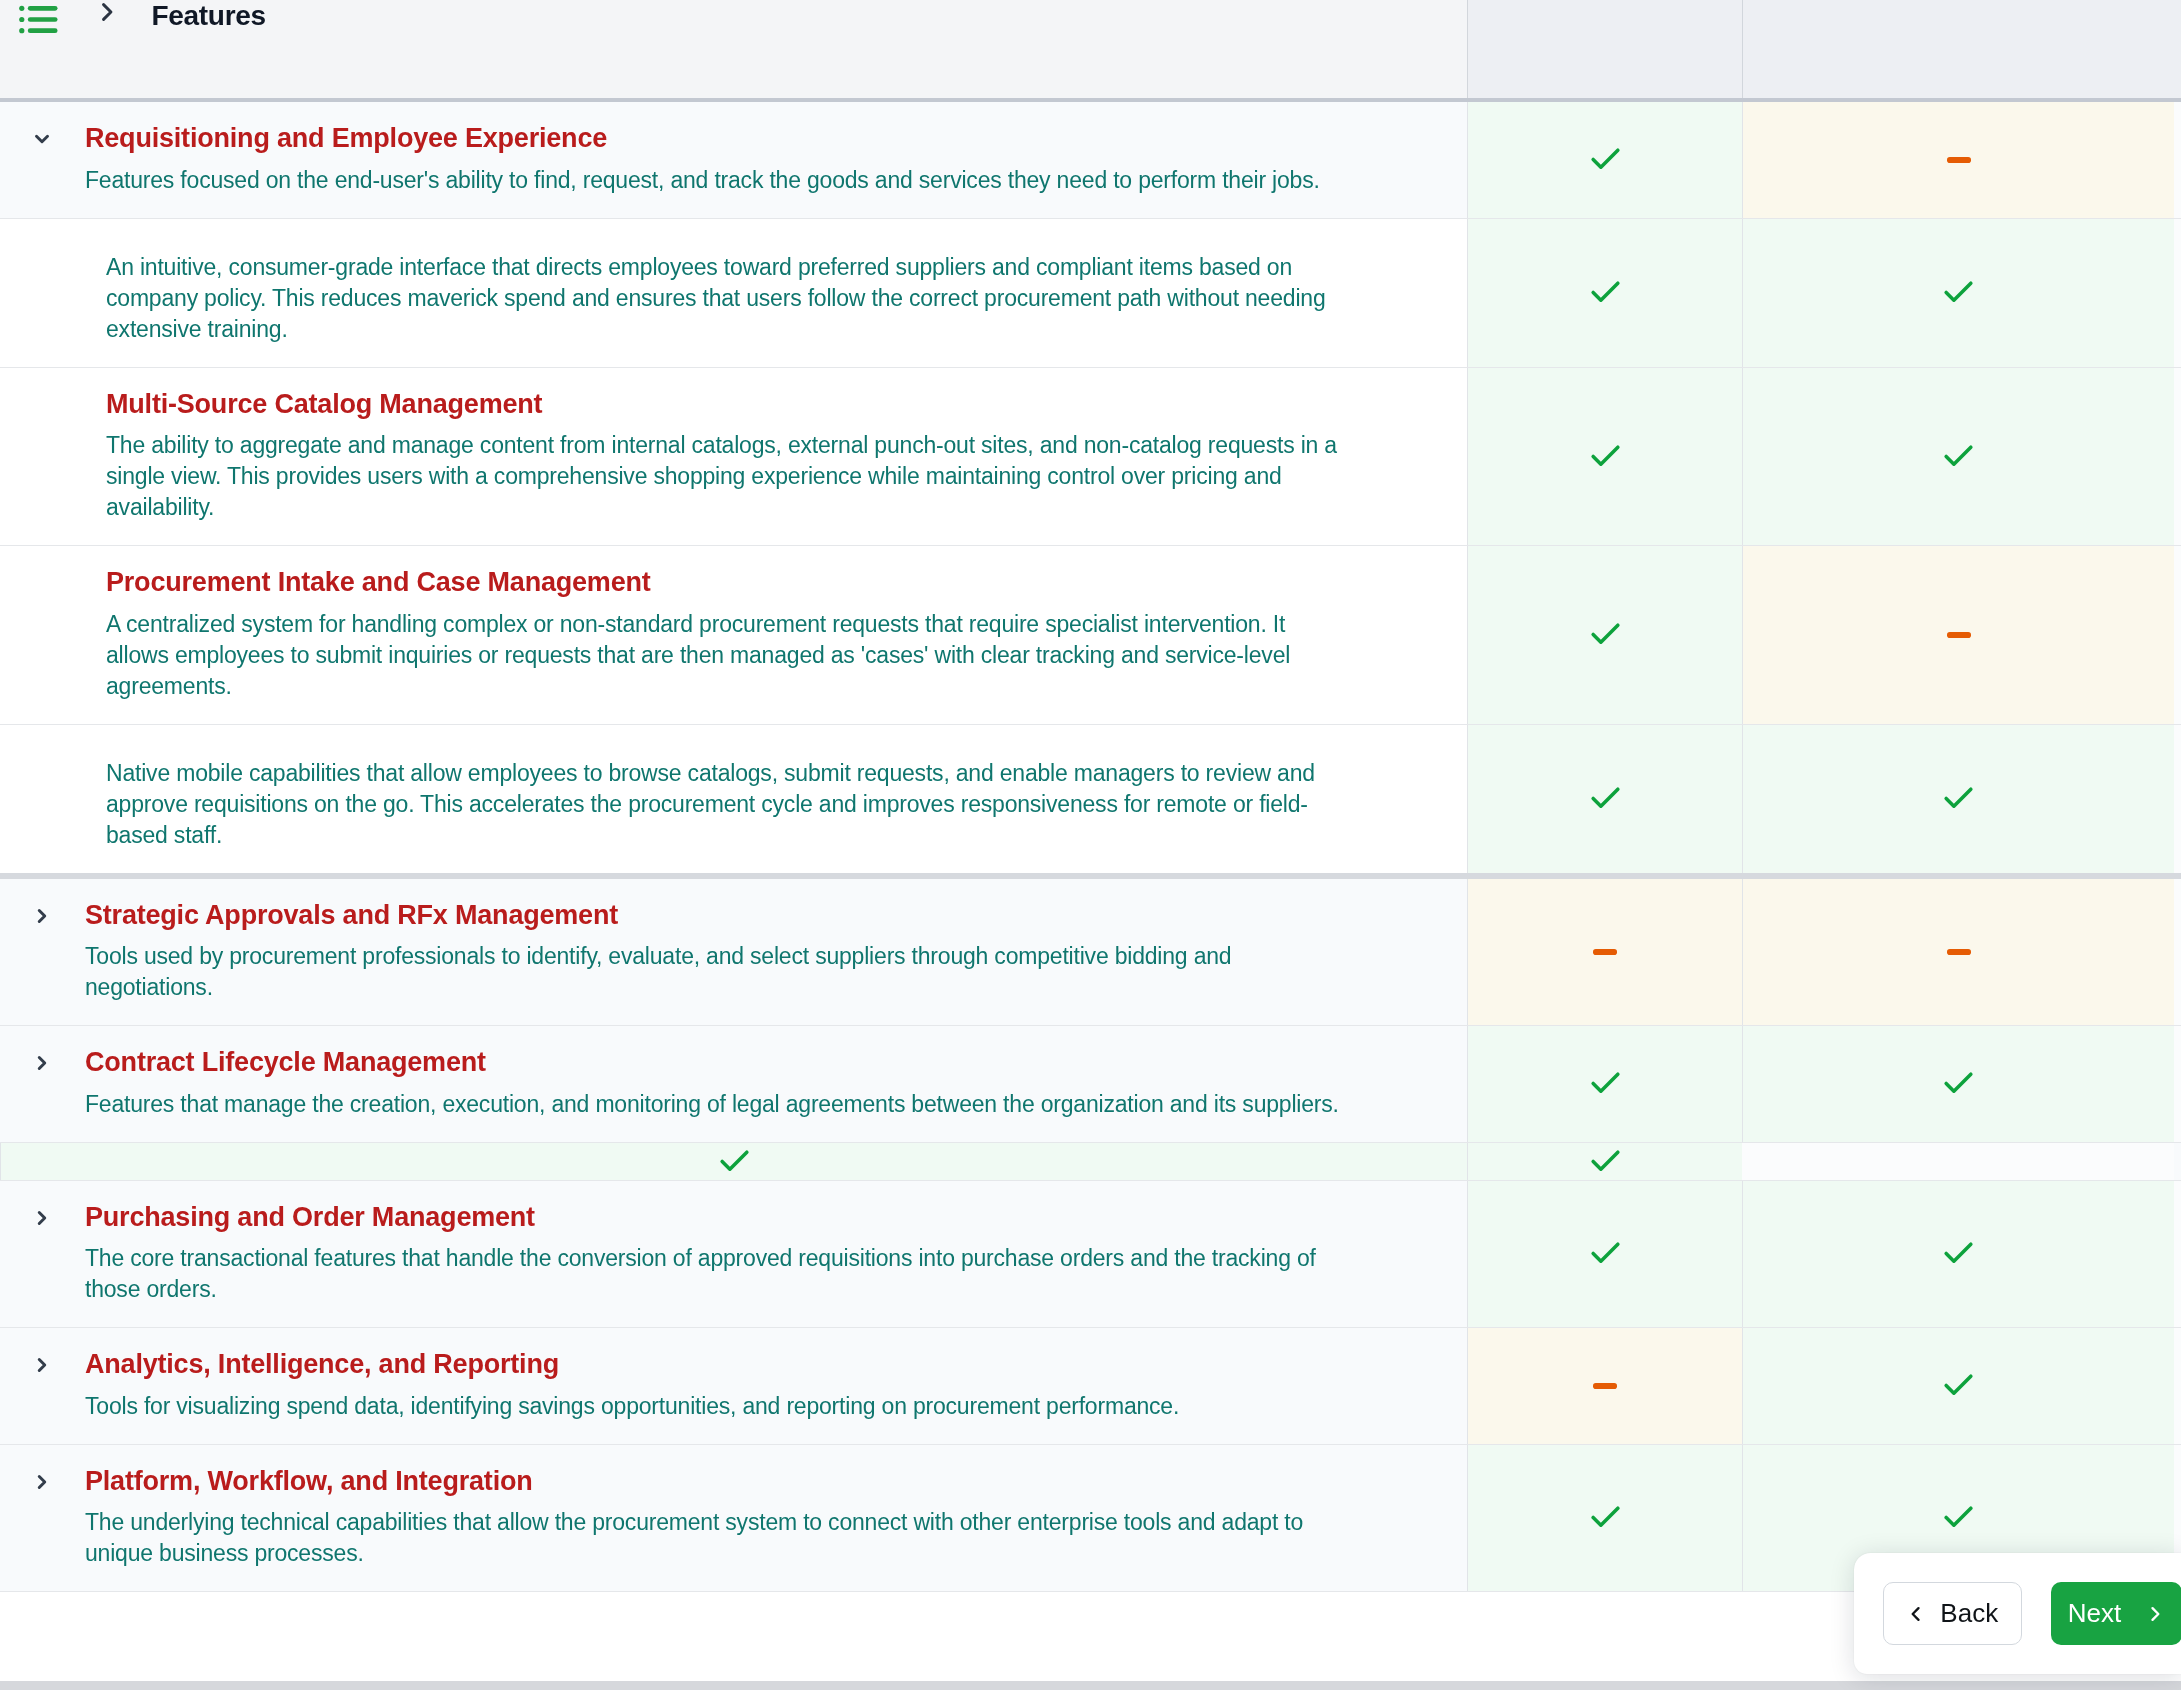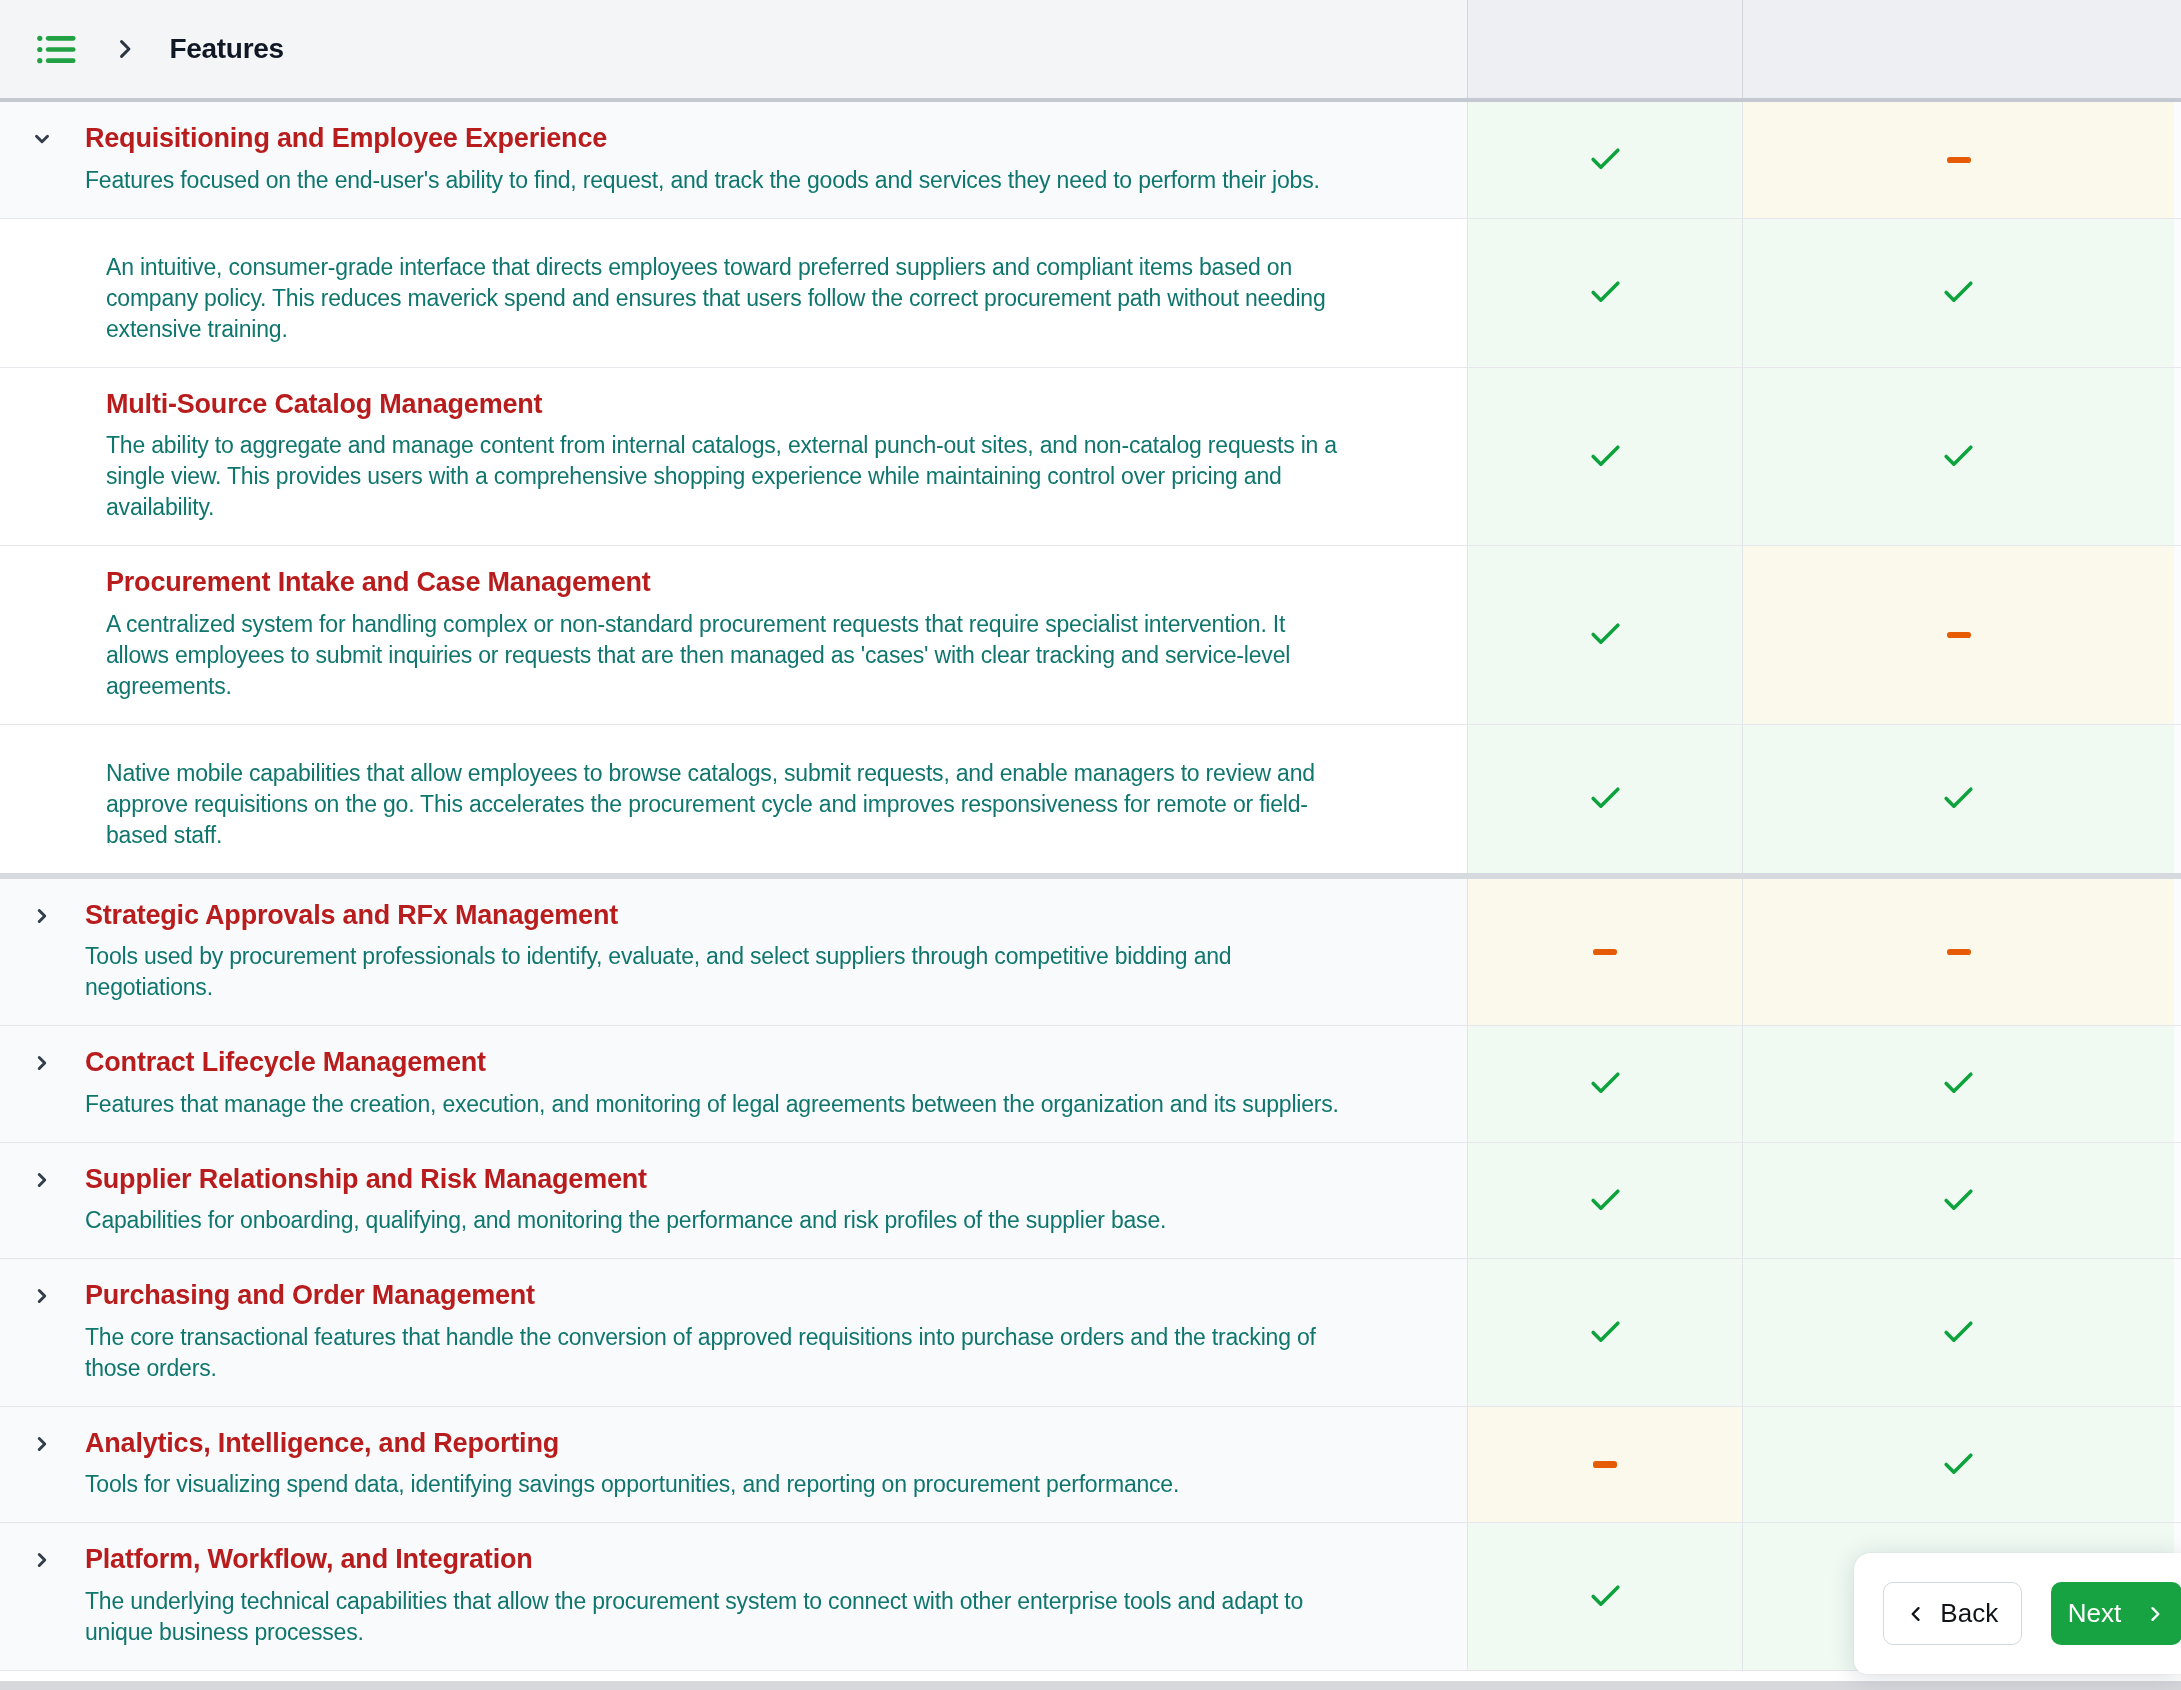--- a/index.html
+++ b/index.html
@@ -5,21 +5,21 @@
   * { margin:0; padding:0; box-sizing:border-box; }
   html,body { width:2182px; height:1691px; overflow:hidden; }
   body { font-family:"Liberation Sans", sans-serif; background:#ffffff; position:relative; }
 
   
   .topbar {
     display:grid; grid-template-columns:1467px 275px 432px 7.4px;
     height:102px; background:#f4f5f7;
     border-bottom:4.6px solid #c3c8d1;
   }
-  .topbar .crumbs { display:flex; align-items:center; padding-left:36px; }
+  .topbar .crumbs { display:flex; align-items:flex-start; padding-left:18px; }
   .list-icon { width:41px; height:39px; margin-right:39px; flex:0 0 auto; }
   .crumb-sep { width:18.5px; height:24px; margin-right:35px; flex:0 0 auto; }
   .page-title { font-size:28px; font-weight:700; color:#101826; letter-spacing:-0.3px; }
   .topbar .colhead { background:#edeff3; border-left:1.8px solid #d2d6dc; }
   .topbar .corner { background:#edeff3; }
 
   
   .row {
     display:grid; grid-template-columns:1467px 275px 432px 7.4px;
     border-bottom:1.8px solid #e5e7ea;
@@ -193,27 +193,20 @@
   </svg>
       </div>
     <div class="status included">
         <svg class="check-icon" viewBox="0 0 24 24" fill="none">
     <path d="M20 6 9 17l-5-5" stroke="#0da23c" stroke-width="2.3" stroke-linecap="round" stroke-linejoin="round"></path>
   </svg>
       </div>
     <div class="strip"></div>
   </section>
     <section class="row group">
-    <div class="feat">
-        <svg class="row-chevron" viewBox="0 0 24 24" fill="none">
-    <polyline points="9,6 15,12 9,18" stroke="#333d4b" stroke-width="3.2" stroke-linecap="round" stroke-linejoin="round"></polyline>
-  </svg>
-      <h2>Supplier Relationship and Risk Management</h2>
-      <p>Capabilities for onboarding, qualifying, and monitoring the performance and risk profiles of the supplier base.</p>
-    </div>
     <div class="status included">
         <svg class="check-icon" viewBox="0 0 24 24" fill="none">
     <path d="M20 6 9 17l-5-5" stroke="#0da23c" stroke-width="2.3" stroke-linecap="round" stroke-linejoin="round"></path>
   </svg>
       </div>
     <div class="status included">
         <svg class="check-icon" viewBox="0 0 24 24" fill="none">
     <path d="M20 6 9 17l-5-5" stroke="#0da23c" stroke-width="2.3" stroke-linecap="round" stroke-linejoin="round"></path>
   </svg>
       </div>

